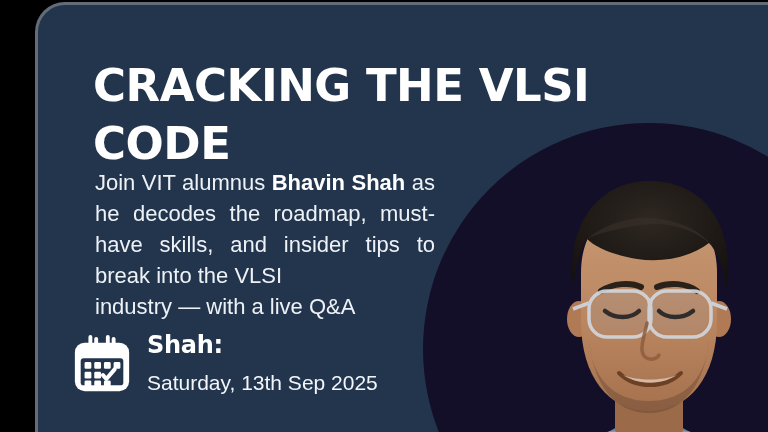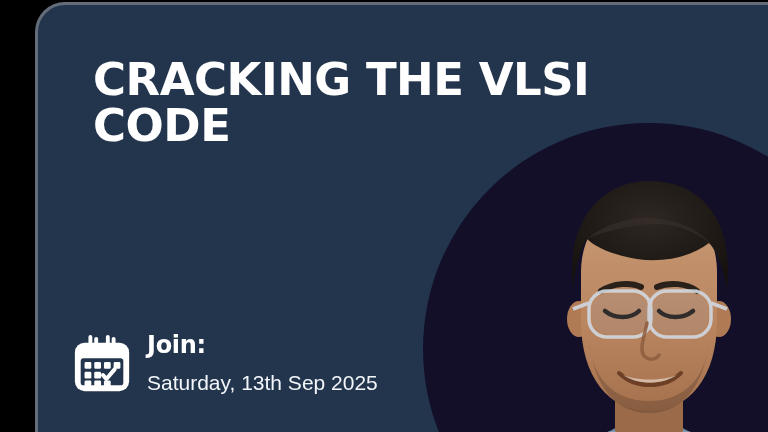--- a/index.html
+++ b/index.html
@@ -52,21 +52,21 @@
   }
 
   
   .headline {
     position: absolute;
     left: 55px;
     top: 22px;
     width: 540px;
     color: #ffffff;
     font-size: 45px;
-    line-height: 46px;
+    line-height: 58px;
     font-weight: 900;
     letter-spacing: -0.5px;
     font-family: "DejaVu Sans", sans-serif;
     text-transform: uppercase;
   }
 
   
   .body-text {
     position: absolute;
     left: 57px;
@@ -211,20 +211,23 @@
                    C 284 254, 262 278, 226 278
                    C 190 278, 168 254, 166 216 Z" fill="#4a3324" opacity="0.3"></path>
 
           <rect x="0" y="0" width="452" height="452" fill="none"></rect>
         </g>
       </svg>
     </div>
 
     <h1 class="headline">Cracking the VLSI Code</h1>
 
+    <p class="body-text"><span>Join VIT alumnus </span><b>Bhavin Shah</b><span> as he decodes the roadmap, must-have skills, and insider tips to break into the VLSI</span>
+      <span class="lastline">industry — with a live Q&amp;A</span>
+    </p>
 
     <div class="date-block">
       <svg class="cal-icon" viewBox="0 0 64 64">
         <rect x="4" y="10" width="56" height="50" rx="10" fill="#ffffff"></rect>
         <rect x="10" y="26" width="44" height="28" rx="3" fill="#23354d"></rect>
 
         <path d="M20 4 L20 12 C20 16, 26 16, 26 12 L26 6" stroke="#ffffff" stroke-width="4" fill="none" stroke-linecap="round"></path>
         <path d="M38 4 L38 12 C38 16, 44 16, 44 12 L44 6" stroke="#ffffff" stroke-width="4" fill="none" stroke-linecap="round"></path>
 
         <rect x="14" y="30" width="7" height="7" rx="1.4" fill="#ffffff"></rect>
@@ -234,19 +237,19 @@
 
         <rect x="14" y="40" width="7" height="7" rx="1.4" fill="#ffffff"></rect>
         <rect x="24" y="40" width="7" height="7" rx="1.4" fill="#ffffff"></rect>
         <path d="M33 43.5 L36.5 47.5 L45 37.5" stroke="#ffffff" stroke-width="4.2" fill="none" stroke-linecap="round" stroke-linejoin="round"></path>
 
         <rect x="14" y="49" width="7" height="6" rx="1.4" fill="#ffffff"></rect>
         <rect x="24" y="49" width="7" height="6" rx="1.4" fill="#ffffff"></rect>
         <rect x="34" y="49" width="7" height="6" rx="1.4" fill="#ffffff"></rect>
       </svg>
       <div class="date-text">
-        <div class="date-label">Join:</div>
+        <div class="date-label">Shah:</div>
         <div class="date-value">Saturday, 13th Sep 2025</div>
       </div>
     </div>
 
   </div>
 </div>
 
 </body></html>

